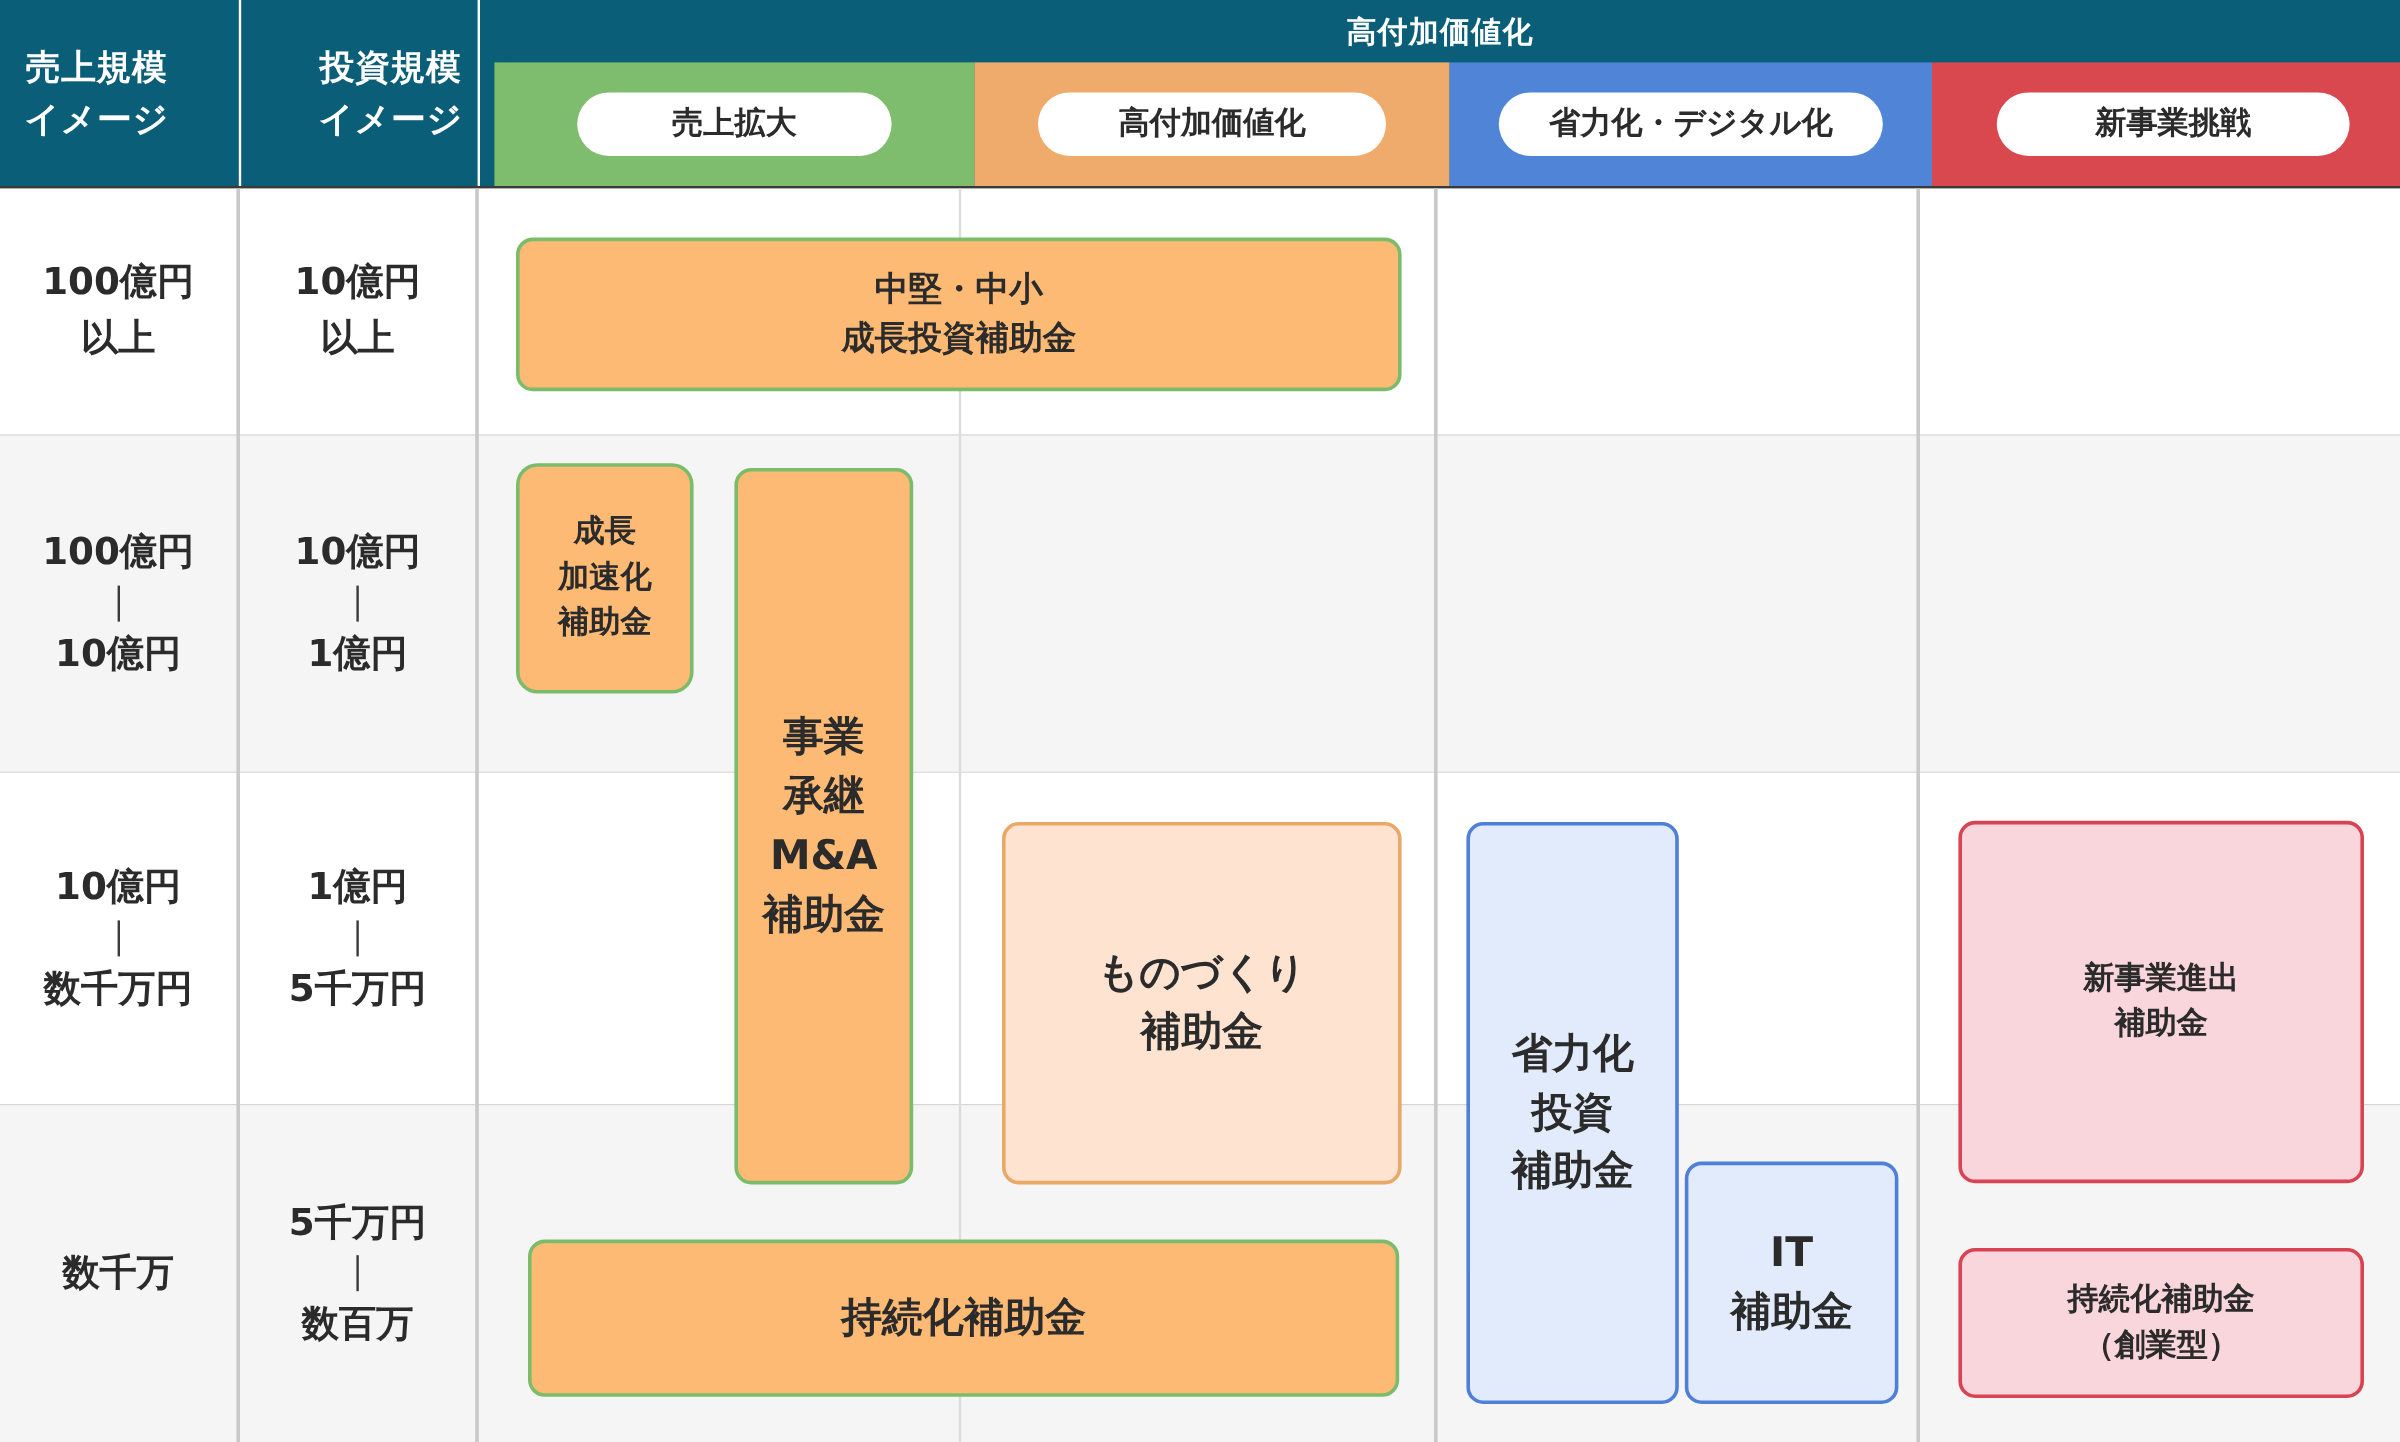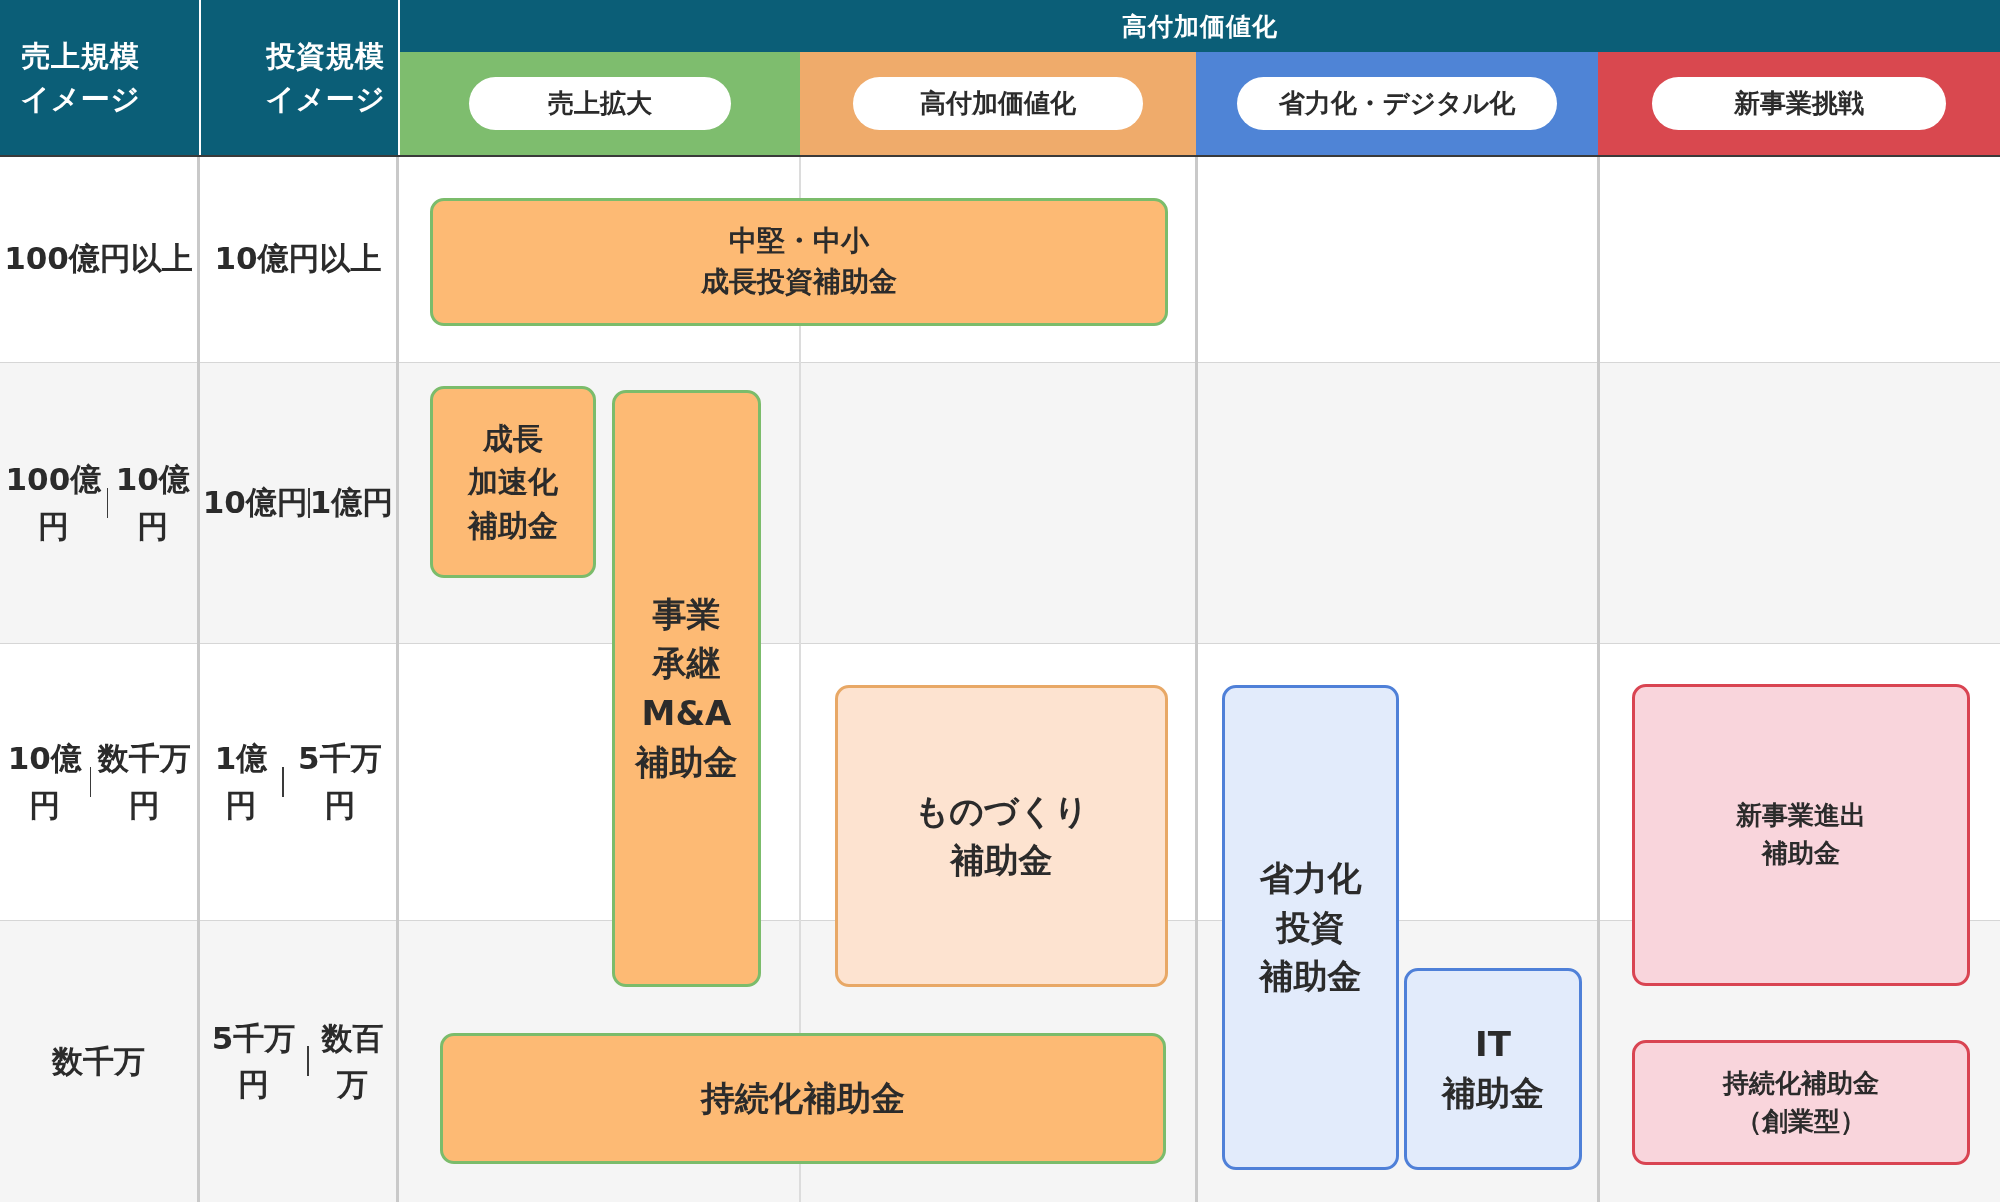--- a/index.html
+++ b/index.html
@@ -53,21 +53,21 @@
     display: flex; align-items: center; justify-content: center;
     color: #ffffff;
     font-weight: bold;
     font-size: 25px;
     letter-spacing: 1px;
   }
 
   .cat-head {
     position: absolute;
     top: 52px; height: 103px;
-    display: flex; align-items: center; justify-content: center;
+    display: flex; align-items: center; justify-content: center; margin-left: 12px;
   }
   .cat-pill {
     background: #ffffff;
     border-radius: 40px;
     color: #2b2b2b;
     font-weight: bold;
     font-size: 26px;
     padding: 12px 0;
     text-align: center;
     line-height: 1.1;
@@ -92,21 +92,21 @@
   .vline {
     position: absolute;
     width: 3px;
     background: #c9c9c9;
   }
   .vline.thin { width: 2px; background: #dcdcdc; }
 
   .cell-label {
     position: absolute;
     display: flex;
-    flex-direction: row;
+    flex-direction: column;
     align-items: center;
     justify-content: center;
     color: #2b2b2b;
     font-weight: bold;
     font-size: 31px;
     line-height: 1.5;
     text-align: center;
   }
   .cell-label .dash {
     display: block;
@@ -220,21 +220,21 @@
     <span>数千万</span>
   </div>
   <div class="cell-label" style="left:200px; top:920px; width:196px; height:282px;">
     <span>5千万円</span>
     <span class="dash"></span>
     <span>数百万</span>
   </div>
 
   <div class="box green" style="left:430px;  top:198px; width:738px;  height:128px; font-size:28px;">中堅・中小<br>成長投資補助金</div>
 
-  <div class="box green" style="left:430px;  top:386px; width:166px;  height:192px; font-size:30px;">成長<br>加速化<br>補助金</div>
+  <div class="box green" style="left:430px;  top:386px; width:148px;  height:192px; font-size:26px;border-radius:18px;">成長<br>加速化<br>補助金</div>
 
   <div class="box green" style="left:612px;  top:390px; width:149px;  height:597px; font-size:34px;">事業<br>承継<br>M&amp;A<br>補助金</div>
 
   <div class="box orange" style="left:835px;  top:685px; width:333px;  height:302px; font-size:34px;">ものづくり<br>補助金</div>
 
   <div class="box blue" style="left:1222px; top:685px; width:177px;  height:485px; font-size:34px;">省力化<br>投資<br>補助金</div>
 
   <div class="box blue" style="left:1404px; top:968px; width:178px;  height:202px; font-size:34px;">IT<br>補助金</div>
 
   <div class="box red" style="left:1632px; top:684px; width:338px;  height:302px; font-size:26px;">新事業進出<br>補助金</div>

